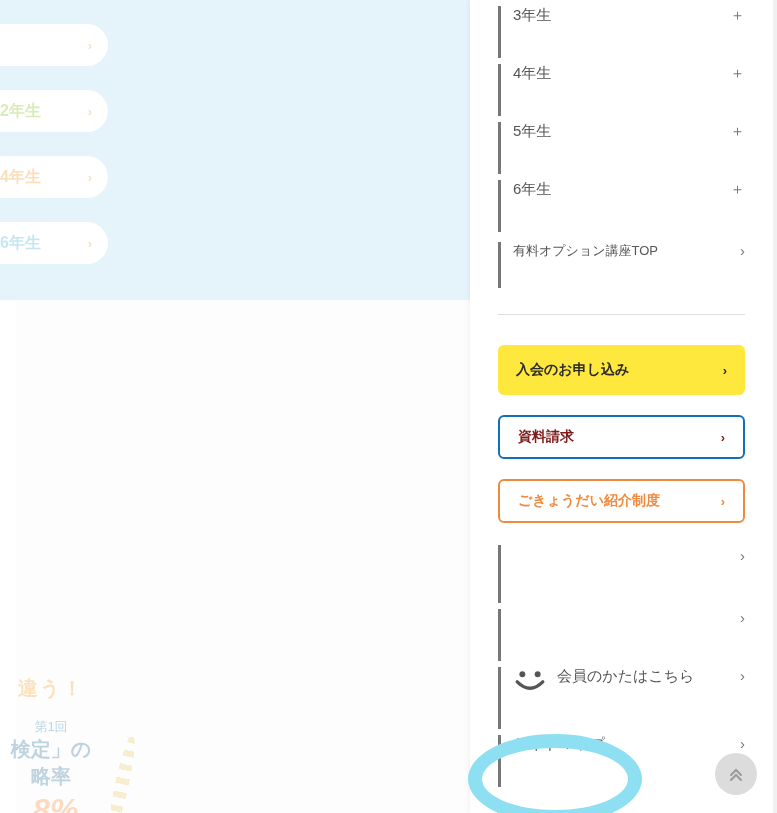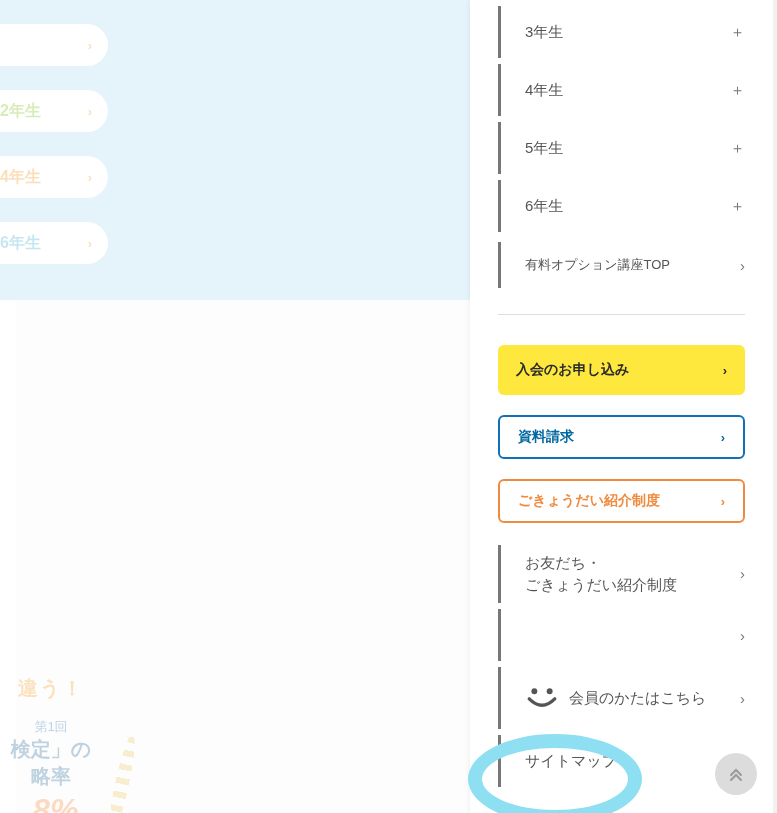--- a/index.html
+++ b/index.html
@@ -114,23 +114,23 @@
     }
 
     .menu-item, .cta, .boxed {
       position: relative;
       width: 100%;
     }
 
     .menu-item {
       height: 52px;
       display: flex;
-      align-items: center;
+      align-items: flex-start;
       border-left: 3px solid #777;
-      padding-left: 24px;
+      padding-left: 12px;
       color: #555;
       font-size: 15px;
       margin-top: 6px;
       cursor: pointer;
     }
     .menu-item.option-top { font-size: 13px; height: 46px; margin-top: 10px; }
     .menu-item .right-glyph {
       position: absolute;
       right: 0;
       color: #777;
@@ -159,21 +159,21 @@
       height: 44px;
       border-radius: 6px;
       display: flex; align-items: center;
       padding: 0 18px;
       font-size: 14px; font-weight: 700;
       cursor: pointer;
       background: #fff;
       border: 2px solid;
     }
     .boxed .chev { position: absolute; right: 18px; font-size: 13px; font-weight: 900; }
-    .boxed.blue   { border-color: #1170b8; color: #0369a1; }
+    .boxed.blue   { border-color: #1170b8; color: #7f1d1d; }
     .boxed.orange { border-color: #f08a3f; color: #f08a3f; }
 
     .sep {
       height: 1px; background: #ddd;
       margin-top: 26px;
     }
 
     .face-icon {
       width: 34px; height: 28px;
       margin-right: 10px;
@@ -293,24 +293,20 @@
     <span>資料請求</span>
     <span class="chev">›</span>
   </div>
 
   <div class="boxed orange">
     <span>ごきょうだい紹介制度</span>
     <span class="chev">›</span>
   </div>
 
   <div class="menu-item two-line" style="margin-top:22px; height:58px;">
-    <span>
-      <span>お友だち・</span><br>
-      <span>ごきょうだい紹介制度</span>
-    </span>
     <span class="right-glyph">›</span>
   </div>
 
   <div class="menu-item">
     <span class="right-glyph">›</span>
   </div>
 
   <div class="menu-item with-icon">
     <svg class="face-icon" viewBox="0 0 40 32">
       <circle cx="11" cy="8" r="3.5" fill="currentColor"></circle>

